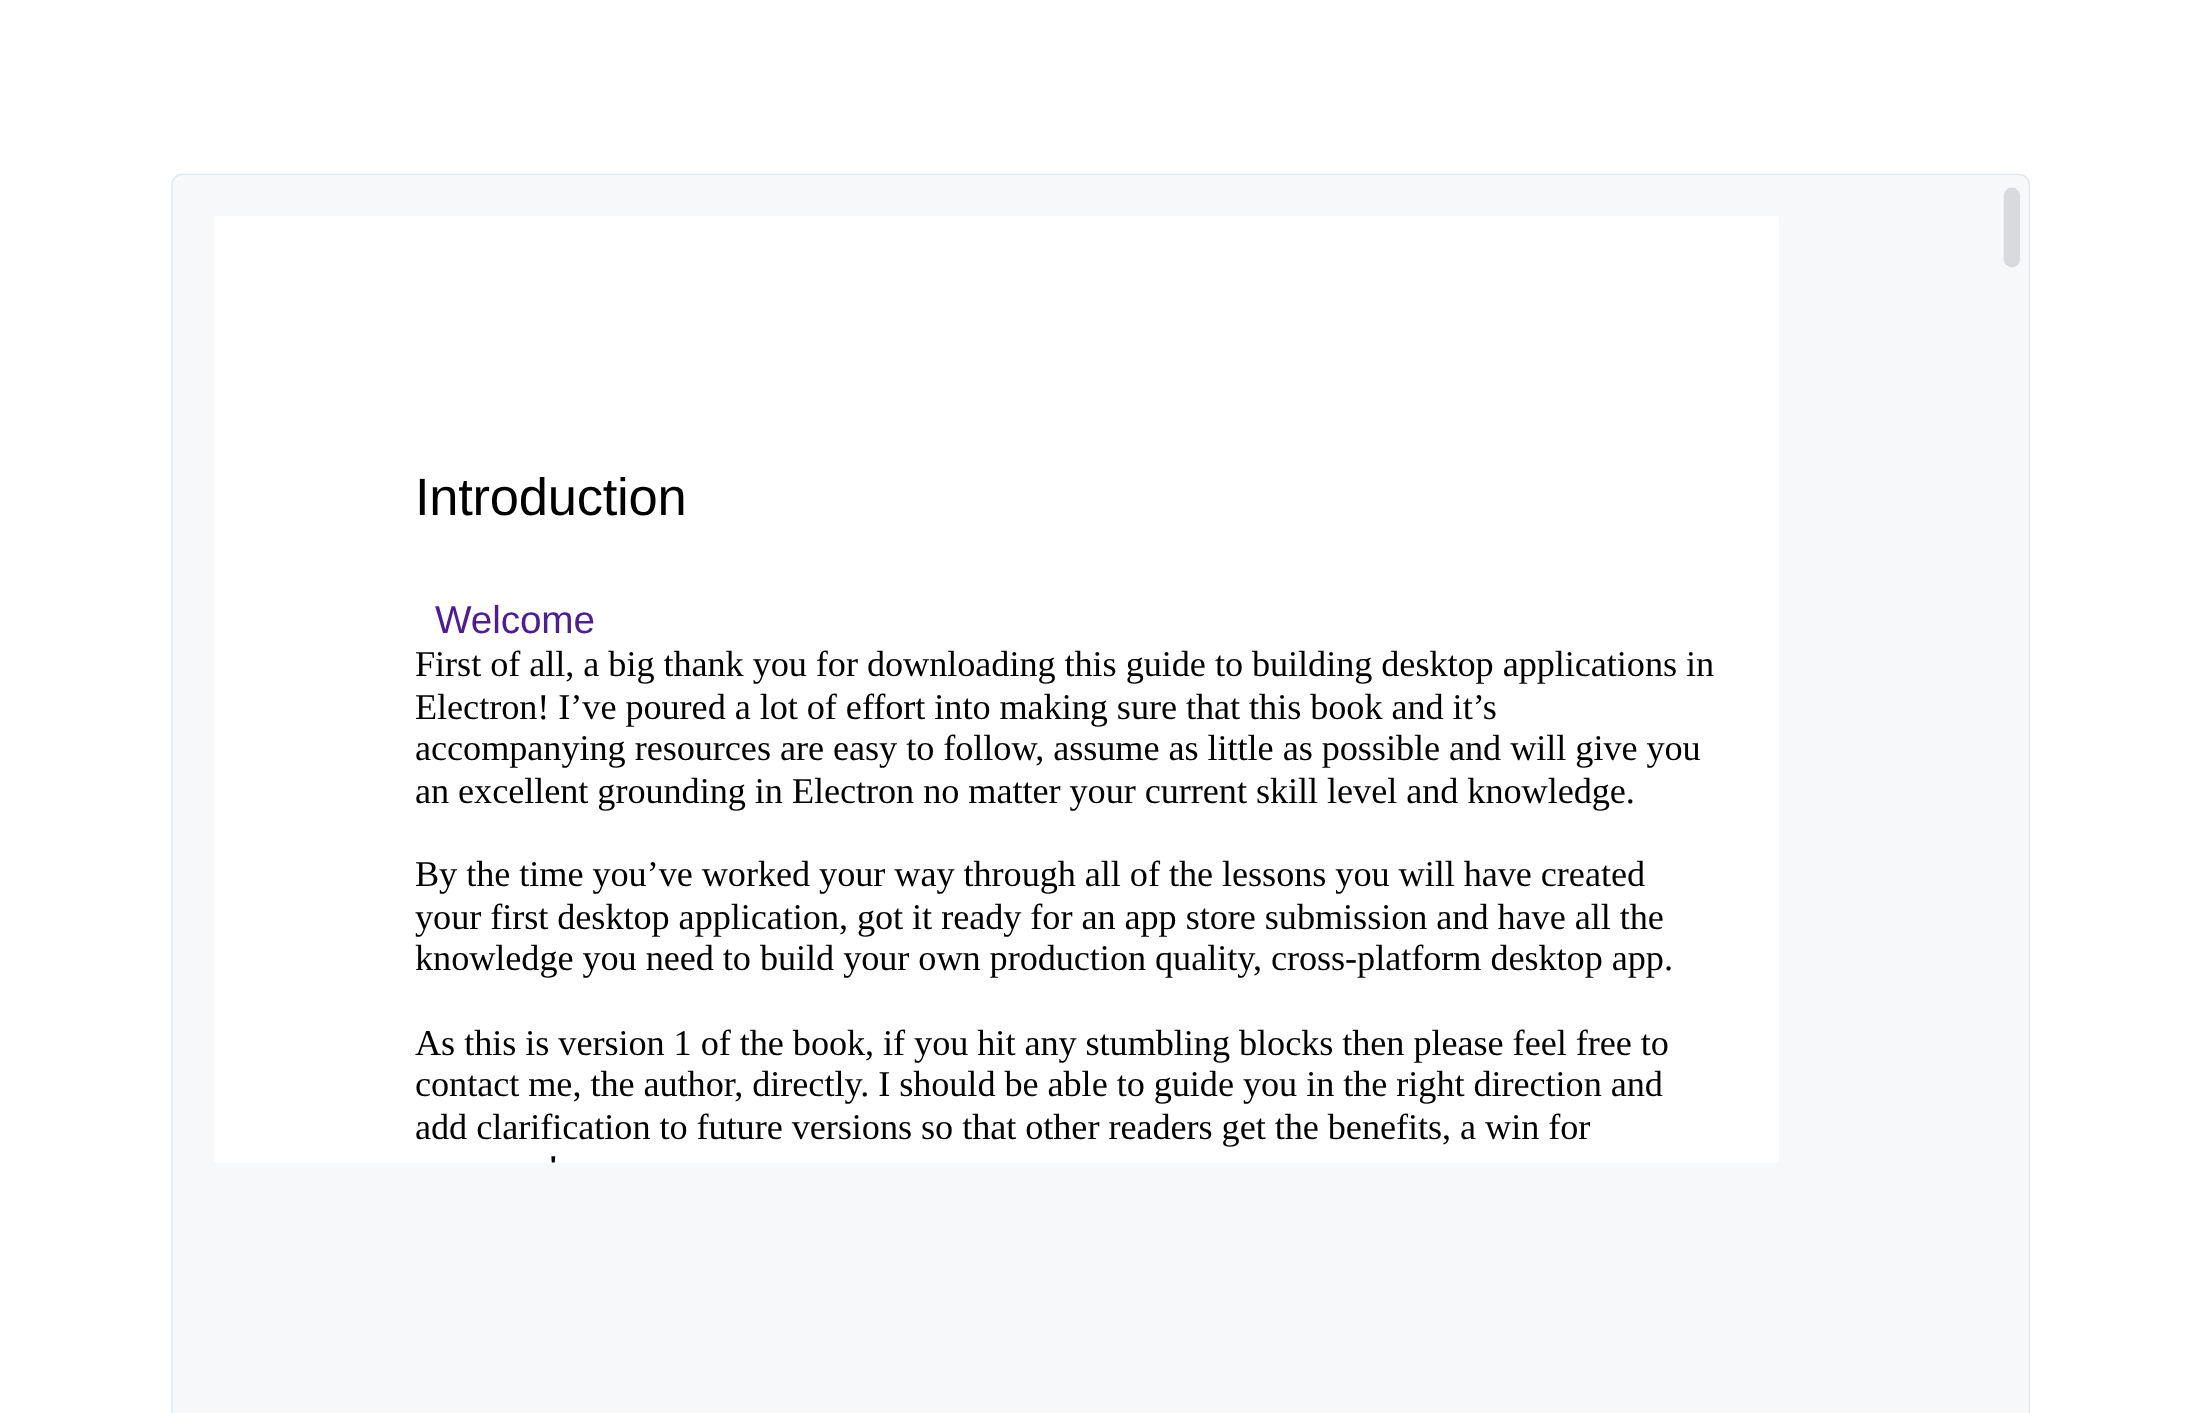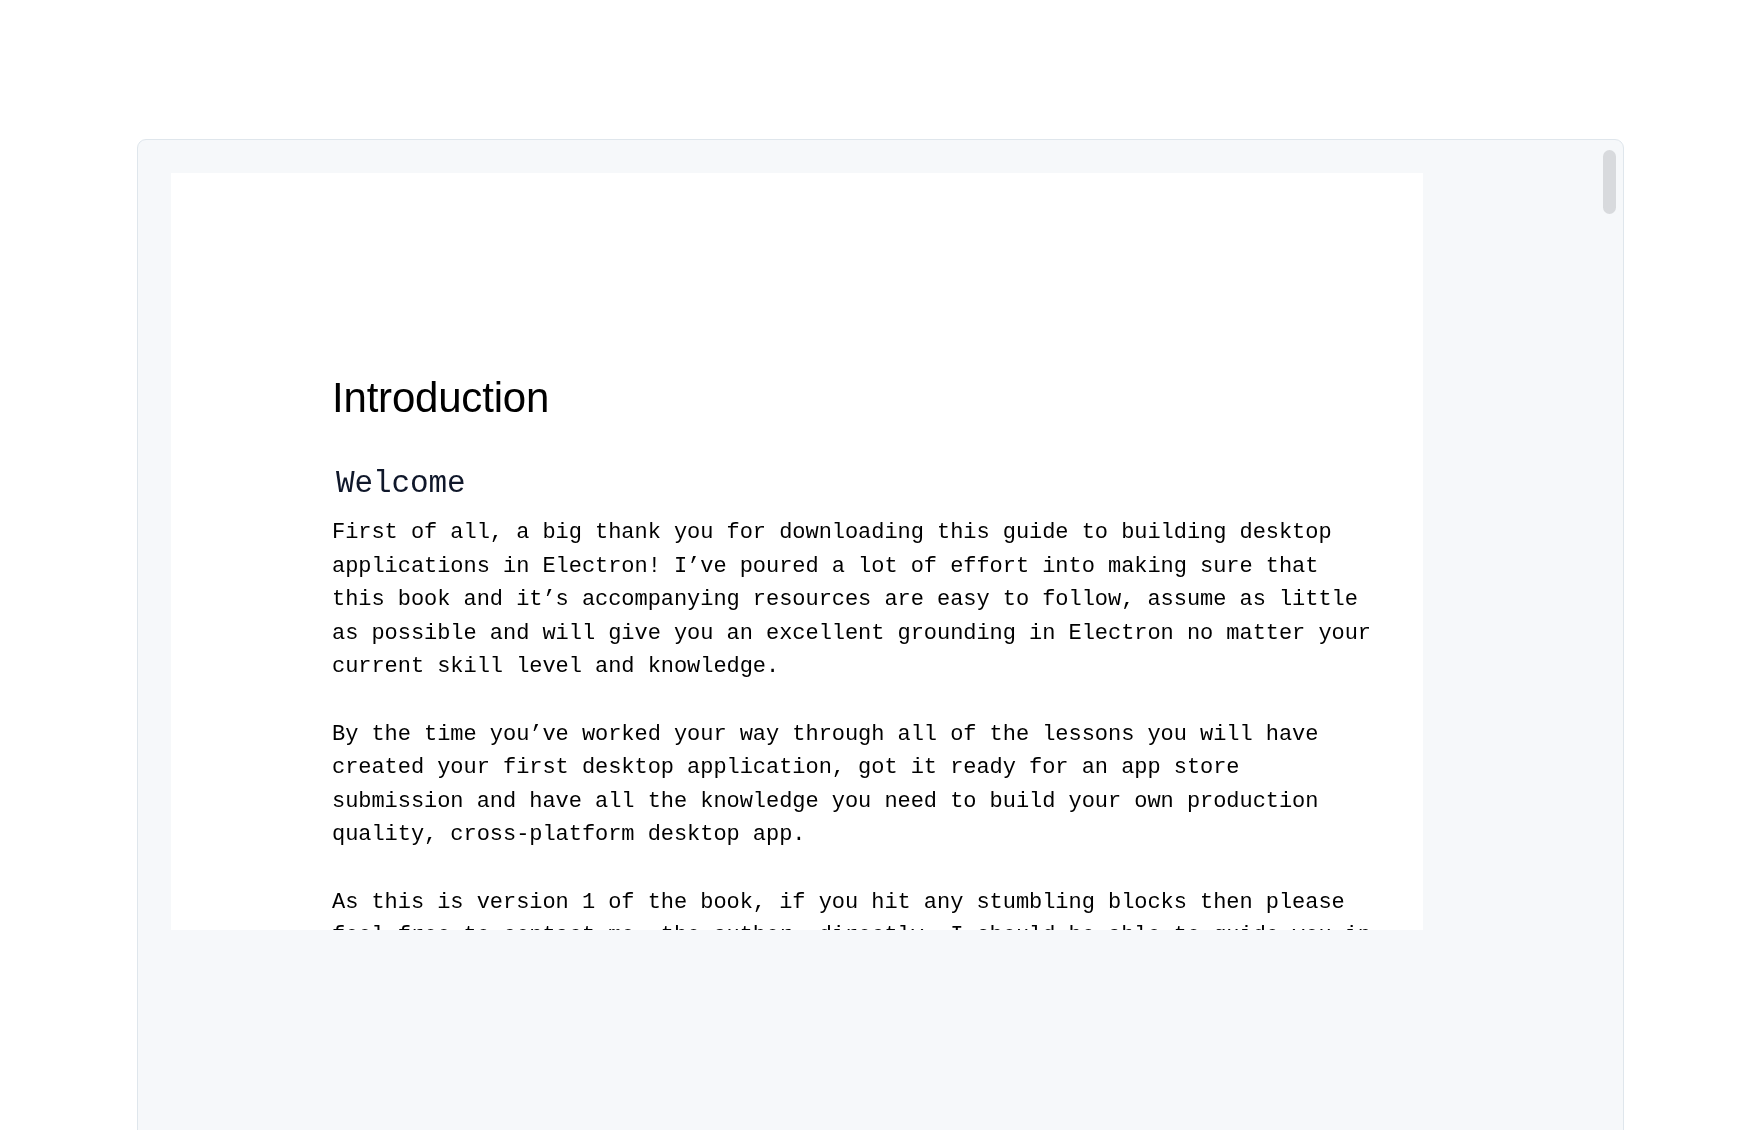--- a/index.html
+++ b/index.html
@@ -62,44 +62,44 @@
     font-size: 42px;
     line-height: 50px;
     color: #000000;
     position: absolute;
     top: 200px;
     left: 0;
     letter-spacing: -0.2px;
   }
 
   .doc-h2 {
-    margin: 4px;
+    margin: 16px;
     padding: 0;
-    font-family: Liberation Mono, monospace;
+    font-family: Liberation Sans, sans-serif;
     font-weight: 400;
     font-size: 31px;
     line-height: 38px;
-    color: #0f172a;
+    color: #4c1d95;
     position: absolute;
     top: 288px;
     left: 0;
     letter-spacing: -0.1px;
   }
 
   #doc-paragraphs {
     position: absolute;
     top: 343px;
     left: 0;
     width: 1040px;
   }
 
   .doc-p {
     margin: 0 0 34px 0;
-    font-family: Liberation Mono, monospace;
-    font-size: 22px;
+    font-family: Liberation Serif, serif;
+    font-size: 29px;
     line-height: 33.5px;
     color: #000000;
     letter-spacing: -0.05px;
   }
 
   .doc-p:last-child { margin-bottom: 16px; }
 
   
   #doc-scrollbar-track {
     position: absolute;

